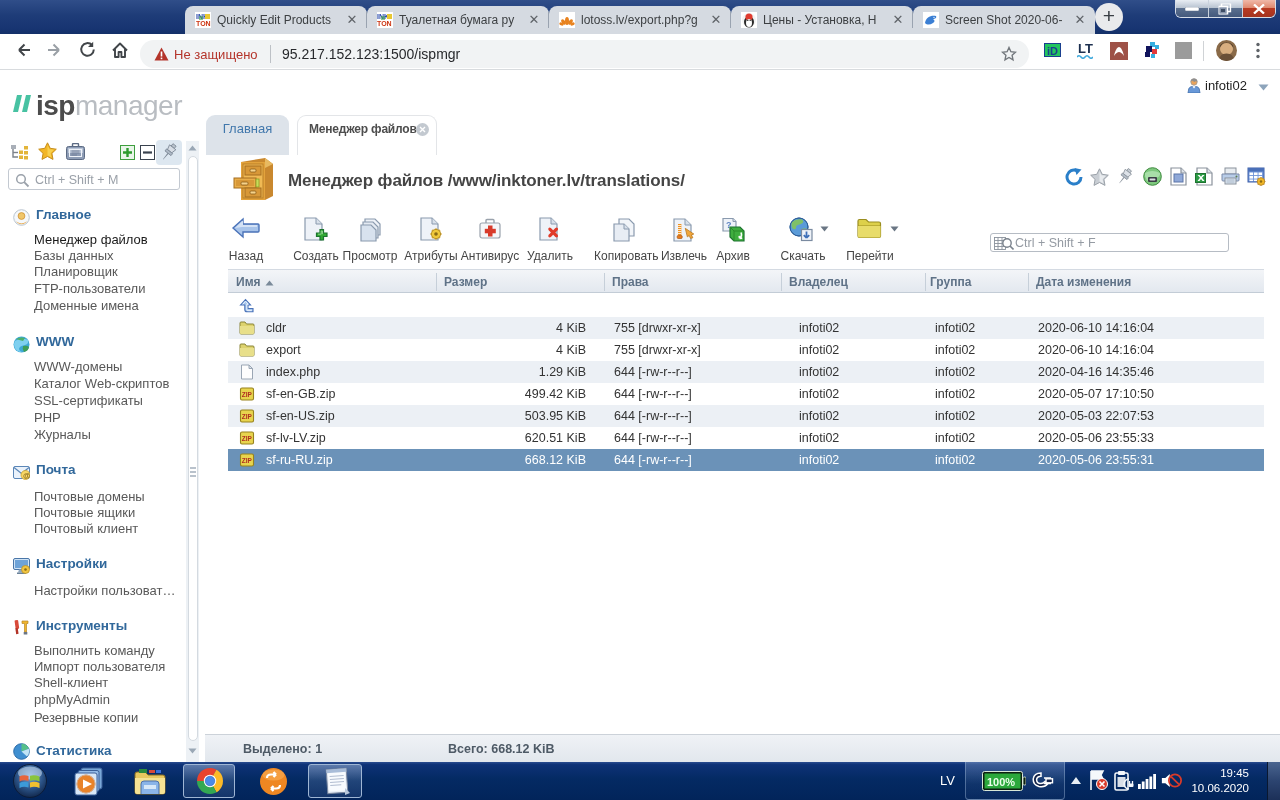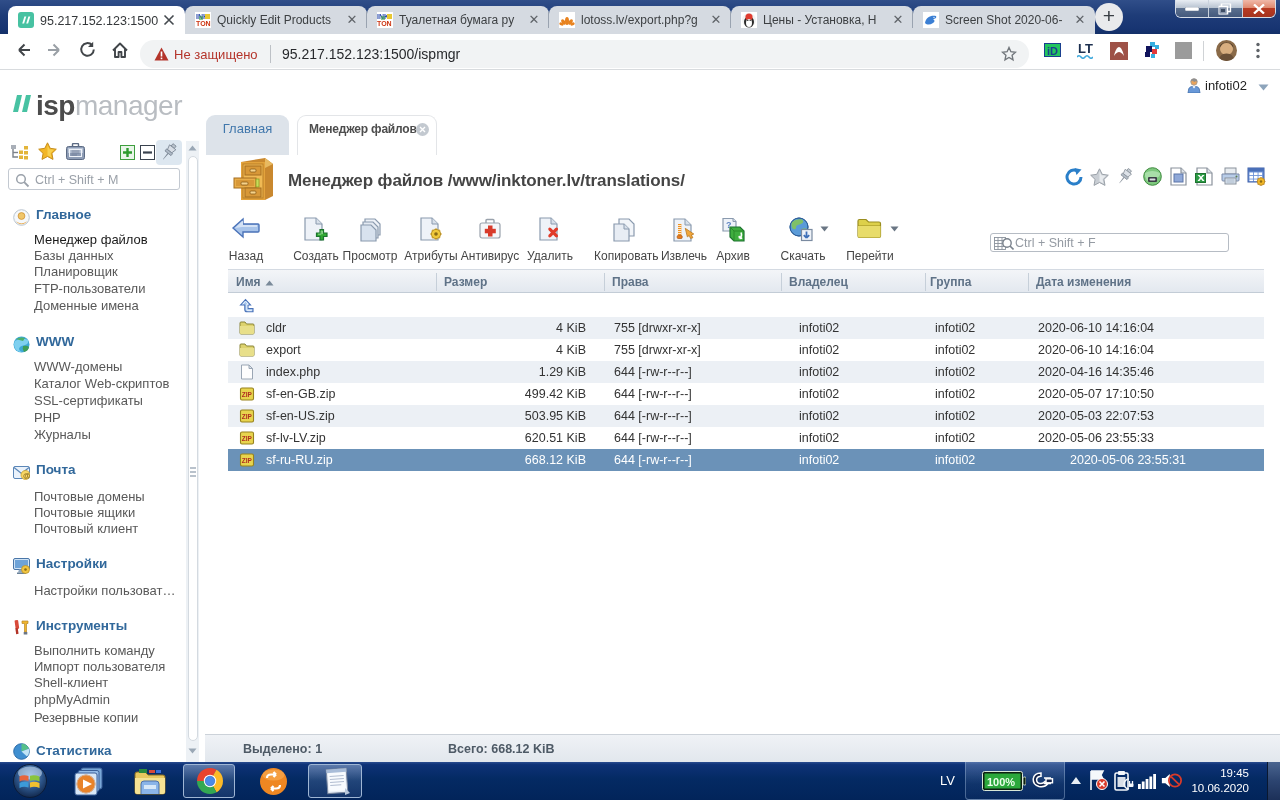--- a/index.html
+++ b/index.html
@@ -147,31 +147,20 @@
         <path d="M2 11 C3 5 8 3 13 4 C14 6 12 7 10 7 C12 8 12 10 10 11 C7 13 4 13 2 11 Z" fill="#3b7fd4"></path>
         <circle cx="11" cy="5.4" r=".6" fill="#fff"></circle>
       </svg>
     <span class="title" style="width:128px;">Screen Shot 2020-06-</span>
     <span class="cl">✕</span>
   </div>
   <span class="tabsep" style="left:366px;"></span>
   <span class="tabsep" style="left:548px;"></span>
   <span class="tabsep" style="left:730px;"></span>
   <span class="tabsep" style="left:912px;"></span>
-  <div class="tab active" style="left:8px; width:177px;">
-    <svg class="fav" viewBox="0 0 16 16">
-        <rect x="0" y="0" width="16" height="16" rx="3" fill="#47c2a2"></rect>
-        <path d="M4.2 11.5 L6.4 4.5 L8.3 4.5 L6.1 11.5 Z" fill="#fff"></path>
-        <path d="M8.2 11.5 L10.4 4.5 L12.3 4.5 L10.1 11.5 Z" fill="#fff"></path>
-      </svg>
-    <span class="title" style="font-size:12.5px; color:#35383b; width:118px; top:8px;">95.217.152.123:1500</span>
-    <svg class="abs" style="right:10px; top:8px;" width="12" height="12" viewBox="0 0 12 12">
-        <path d="M1.5 1.5 L10.5 10.5 M10.5 1.5 L1.5 10.5" stroke="#454a4f" stroke-width="1.6"></path>
-      </svg>
-  </div>
   <div id="newtab">+</div>
   <div id="winbtns">
     <div class="wb">
         <svg width="14" height="4" viewBox="0 0 14 4">
           <rect width="14" height="4" rx="1" fill="#fff" stroke="#5a6a80" stroke-width=".5"></rect>
         </svg>
       </div>
     <div class="wb">
         <svg width="13" height="11" viewBox="0 0 13 11">
           <rect x="3" y="0" width="9" height="8" fill="none" stroke="#fff" stroke-width="1.6"></rect>
@@ -706,21 +695,21 @@
       <div class="frow sel" style="top:180px;">
         <svg class="fico" viewBox="0 0 16 16">
             <rect x="1.5" y="2" width="13" height="12" rx="1.5" fill="#e8d44e" stroke="#97821d" stroke-width="1.1"></rect>
             <text x="2.8" y="11" font-size="6.5" font-weight="bold" fill="#b03020" font-family="Liberation Sans">ZIP</text>
           </svg>
         <span class="c" style="left:38px;">sf-ru-RU.zip</span>
         <span class="c num" style="left:208px; width:150px;">668.12 KiB</span>
         <span class="c" style="left:386px;">644 [-rw-r--r--]</span>
         <span class="c" style="left:571px;">infoti02</span>
         <span class="c" style="left:707px;">infoti02</span>
-        <span class="c" style="left:842px;">2020-05-06 23:55:31</span>
+        <span class="c" style="left:810px;">2020-05-06 23:55:31</span>
       </div>
     </div>
 
     <div id="fstatus">
       <span style="position:absolute;left:38px;top:7px;">Выделено: 1</span>
       <span style="position:absolute;left:243px;top:7px;">Всего: 668.12 KiB</span>
     </div>
   </div>
 
   <div id="taskbar">

